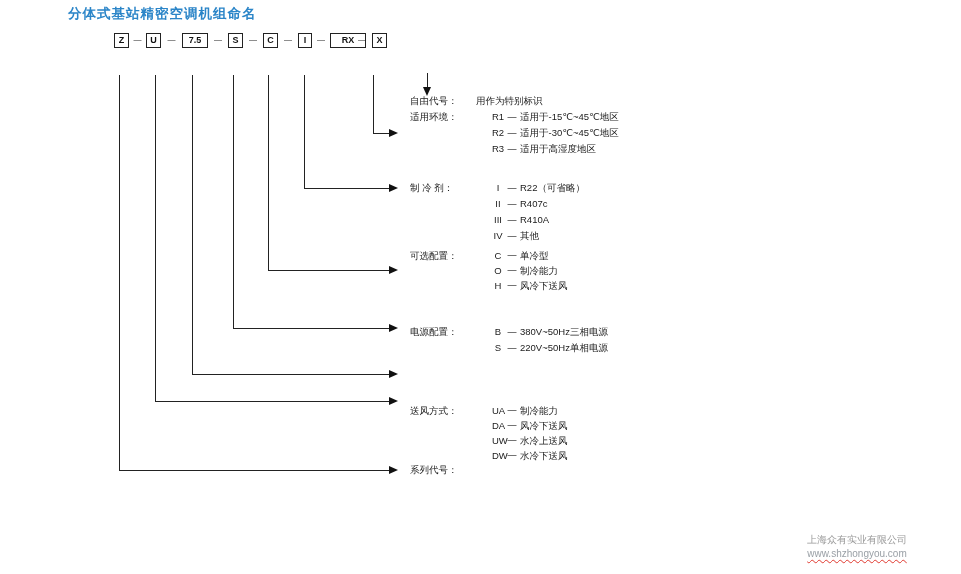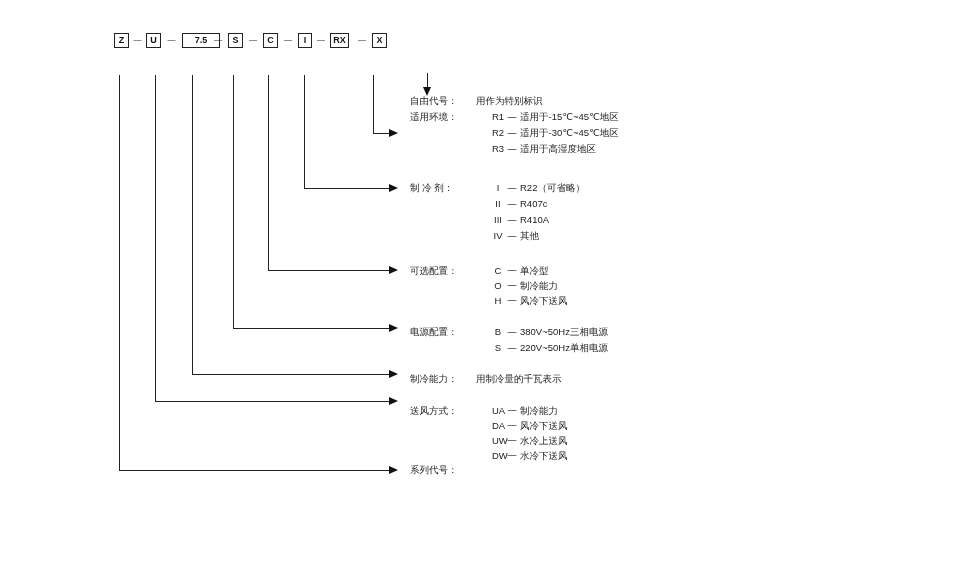--- a/index.html
+++ b/index.html
@@ -50,35 +50,36 @@
   .website{
     font-size:10px;color:#9aa0a6;line-height:14px;
     text-decoration:underline wavy #e0392f 1px;text-underline-offset:2px;
   }
 </style>
 </head>
 <body>
 
 <div class="page">
 
+  <h1 class="title">分体式基站精密空调机组命名</h1>
 
   <div>
     <span class="box" style="left:114px;width:15px;">Z</span>
     <span class="boxdash" style="left:129px;width:17px;">—</span>
     <span class="box" style="left:146px;width:15px;">U</span>
     <span class="boxdash" style="left:161px;width:21px;">—</span>
-    <span class="box" style="left:182px;width:38px;">7.5</span>
+    <span class="box" style="left:182px;width:26px;">7.5</span>
     <span class="boxdash" style="left:208px;width:20px;">—</span>
     <span class="box" style="left:228px;width:15px;">S</span>
     <span class="boxdash" style="left:243px;width:20px;">—</span>
     <span class="box" style="left:263px;width:15px;">C</span>
     <span class="boxdash" style="left:278px;width:20px;">—</span>
     <span class="box" style="left:298px;width:14px;">I</span>
     <span class="boxdash" style="left:312px;width:18px;">—</span>
-    <span class="box" style="left:330px;width:19px;">RX</span>
+    <span class="box" style="left:330px;width:36px;">RX</span>
     <span class="boxdash" style="left:352px;width:20px;">—</span>
     <span class="box" style="left:372px;width:15px;">X</span>
   </div>
 
   <div>
 
     <div class="vline" style="left:119px;height:395px;"></div>
     <div class="hline" style="left:119px;top:470px;width:270px;"></div>
     <div class="arrow-r" style="top:466px;"></div>
 
@@ -158,21 +159,21 @@
       <span class="desc">R410A</span>
     </div>
     <div class="row">
       <span class="lbl"></span>
       <span class="code">IV</span>
       <span class="dash2">—</span>
       <span class="desc">其他</span>
     </div>
   </div>
 
-  <div class="sec lh15" style="top:263px;">
+  <div class="sec lh15" style="top:248px;">
     <div class="row">
       <span class="lbl">可选配置：</span>
       <span class="code">C</span>
       <span class="dash2">—</span>
       <span class="desc">单冷型</span>
     </div>
     <div class="row">
       <span class="lbl"></span>
       <span class="code">O</span>
       <span class="dash2">—</span>
@@ -194,26 +195,20 @@
       <span class="desc">380V~50Hz三相电源</span>
     </div>
     <div class="row">
       <span class="lbl"></span>
       <span class="code">S</span>
       <span class="dash2">—</span>
       <span class="desc">220V~50Hz单相电源</span>
     </div>
   </div>
 
-  <div class="sec" style="top:371px;">
-    <div class="row">
-      <span class="lbl">制冷能力：</span>
-      <span class="desc wide">用制冷量的千瓦表示</span>
-    </div>
-  </div>
 
   <div class="sec lh15" style="top:403px;">
     <div class="row">
       <span class="lbl">送风方式：</span>
       <span class="code">UA</span>
       <span class="dash2">—</span>
       <span class="desc">制冷能力</span>
     </div>
     <div class="row">
       <span class="lbl"></span>
@@ -234,14 +229,18 @@
       <span class="desc">水冷下送风</span>
     </div>
   </div>
 
   <div class="sec" style="top:462px;">
     <div class="row">
       <span class="lbl">系列代号：</span>
     </div>
   </div>
 
+  <div class="footer">
+    <div class="company">上海众有实业有限公司</div>
+    <div class="website">www.shzhongyou.com</div>
+  </div>
 
 </div>
 
 </body></html>

